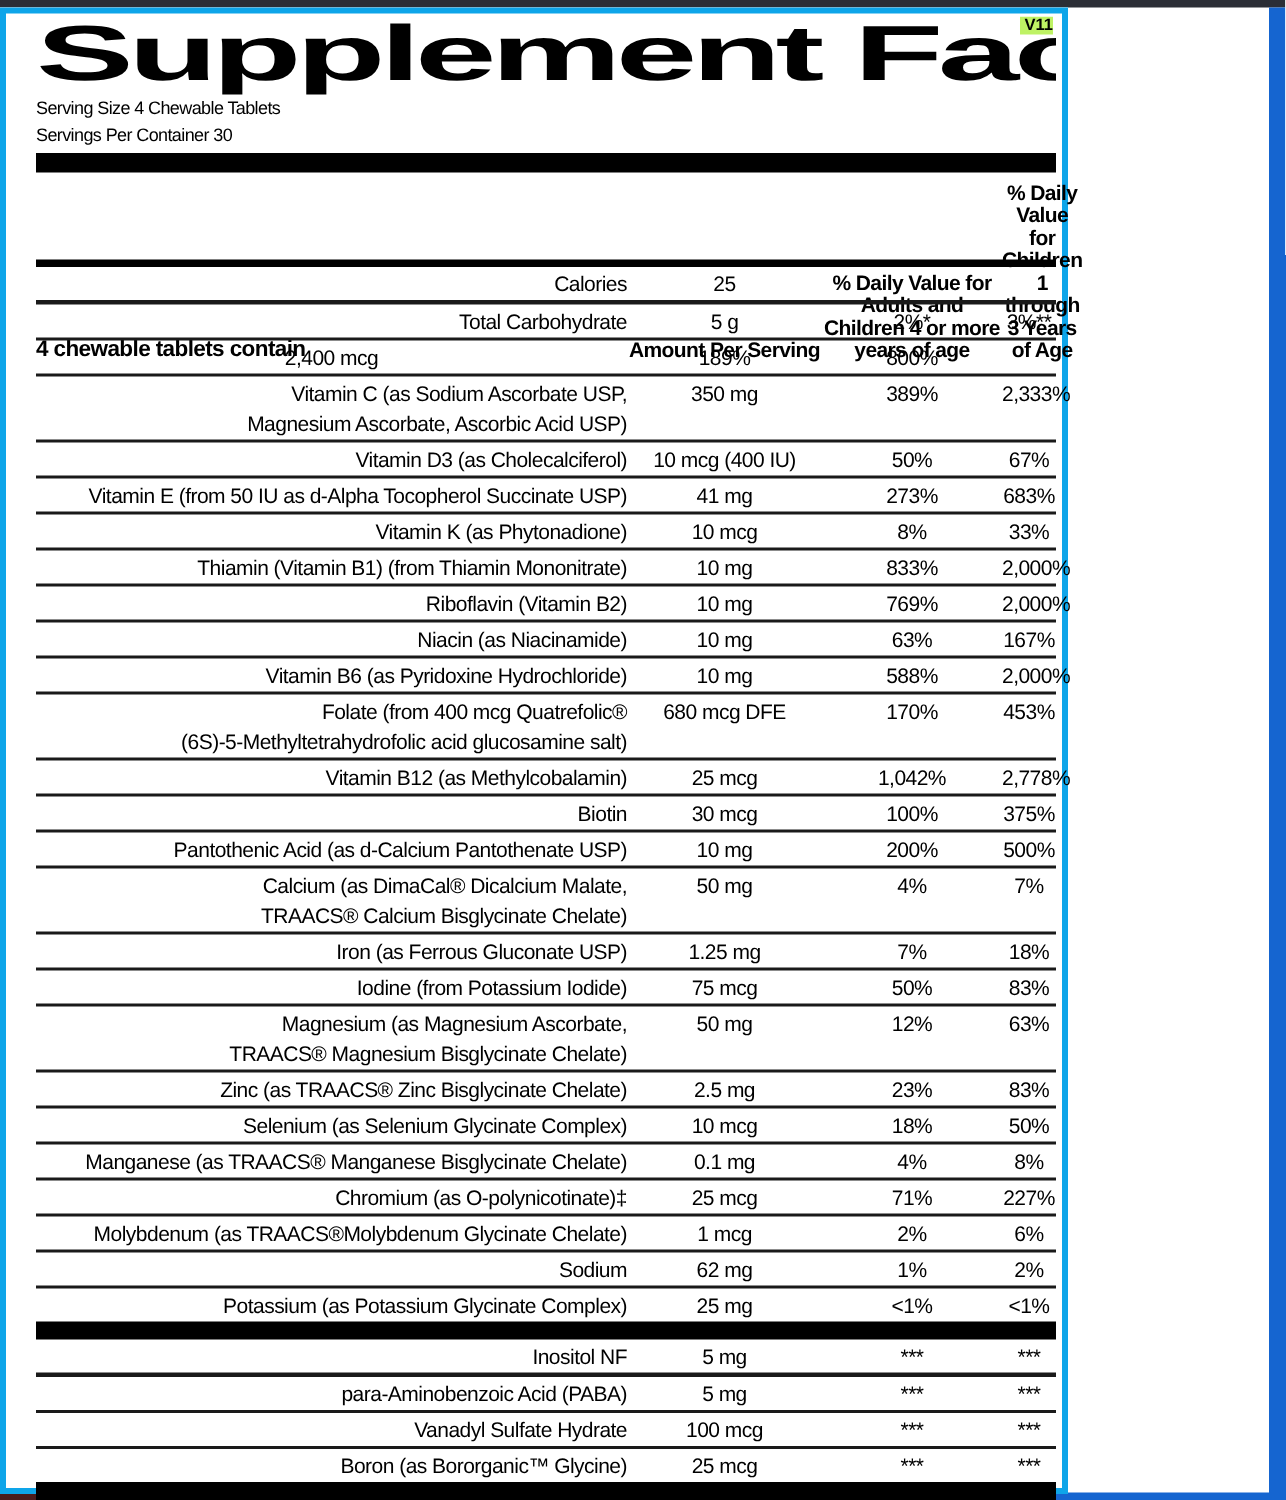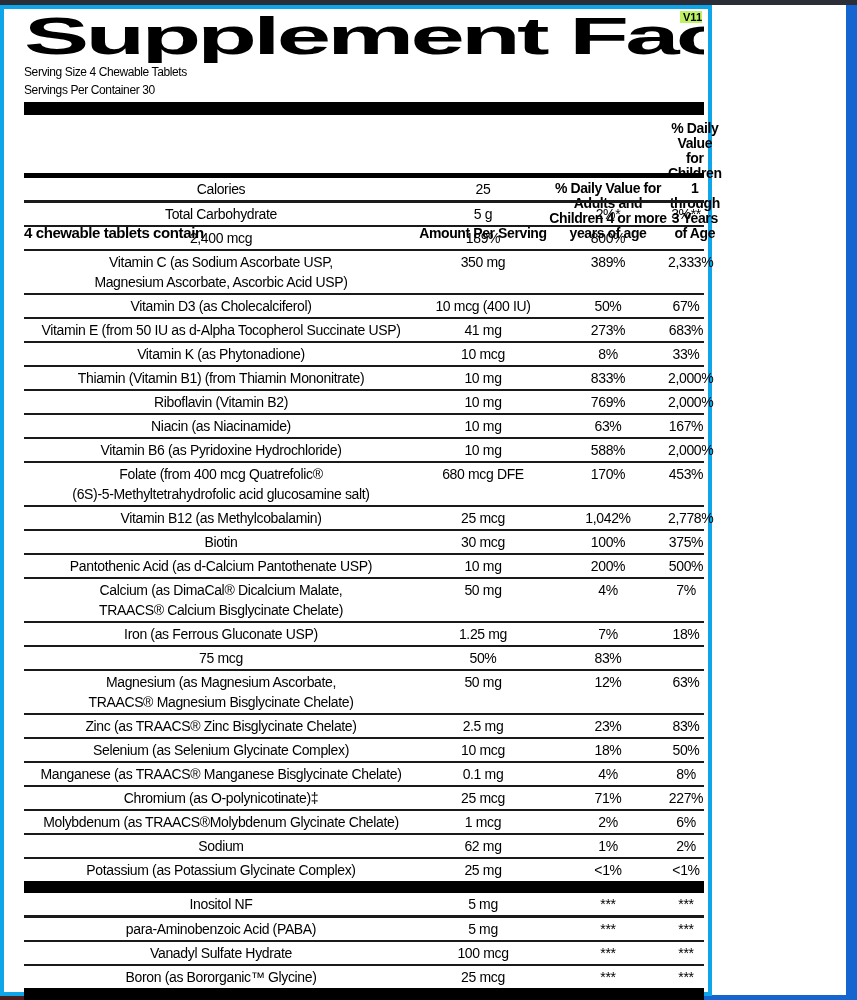--- a/index.html
+++ b/index.html
@@ -38,21 +38,21 @@
   .th-name   { text-align:left; font-size:15px; padding-bottom:1px; }
   .th-center { text-align:center; }
 
   .rows { flex:0 0 auto; }
   .row  { border-top:2px solid #1a1a1a; }
   .row:first-child { border-top:none; }
   .row:nth-child(2) { border-top:3px solid #1a1a1a; }
   .extra-rows .row:first-child { border-top:none; }
 
   .cell { font-size:14px; line-height:20px; letter-spacing:-0.35px; padding-top:1px; padding-bottom:1px; }
-  .cell.name   { white-space:pre; text-align:center; overflow:visible; }
+  .cell.name   { white-space:pre; text-align:right; overflow:visible; }
   .cell.amount { text-align:center; white-space:nowrap; }
   .cell.dv, .cell.dv2 { text-align:center; white-space:nowrap; }
 </style>
 </head>
 <body>
 
 <div class="canvas">
   <div class="top-strip"></div>
   <div class="right-strip"></div>
   <div class="bottom-blue"></div>
@@ -178,20 +178,21 @@
           <div class="cell dv">4%</div>
           <div class="cell dv2">7%</div>
         </div>
         <div class="row grid">
           <div class="cell name">Iron (as Ferrous Gluconate USP)</div>
           <div class="cell amount">1.25 mg</div>
           <div class="cell dv">7%</div>
           <div class="cell dv2">18%</div>
         </div>
         <div class="row grid">
+          <div class="cell name">Iodine (from Potassium Iodide)</div>
           <div class="cell amount">75 mcg</div>
           <div class="cell dv">50%</div>
           <div class="cell dv2">83%</div>
         </div>
         <div class="row grid">
           <div class="cell name">Magnesium (as Magnesium Ascorbate,
 TRAACS® Magnesium Bisglycinate Chelate)</div>
           <div class="cell amount">50 mg</div>
           <div class="cell dv">12%</div>
           <div class="cell dv2">63%</div>

